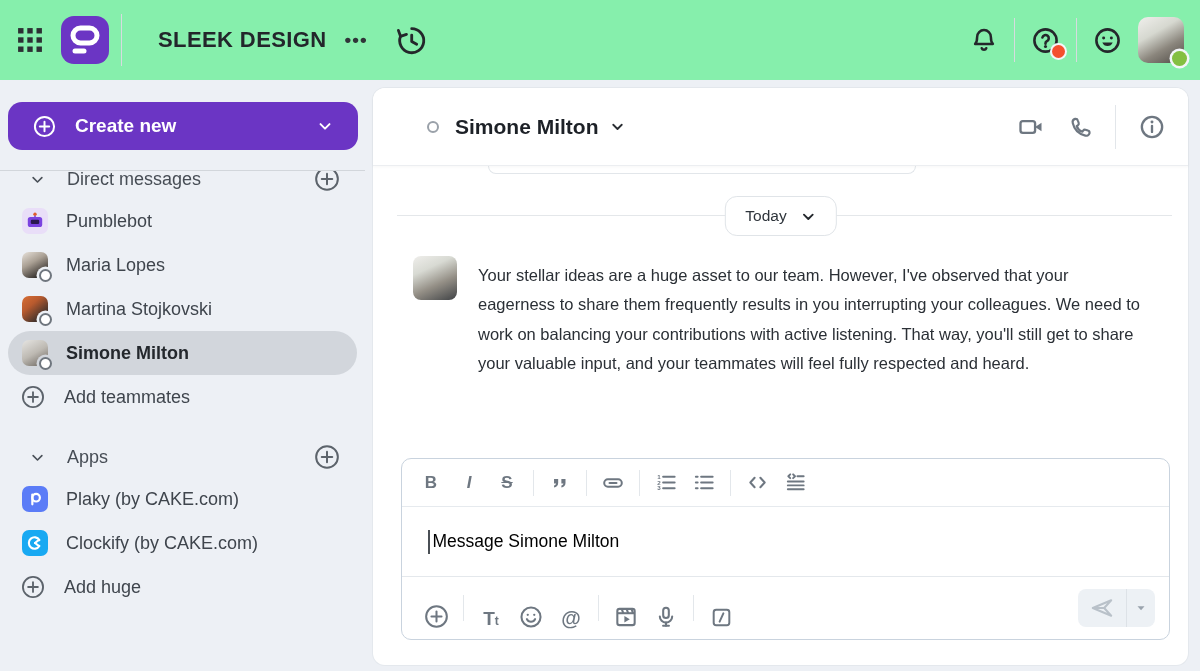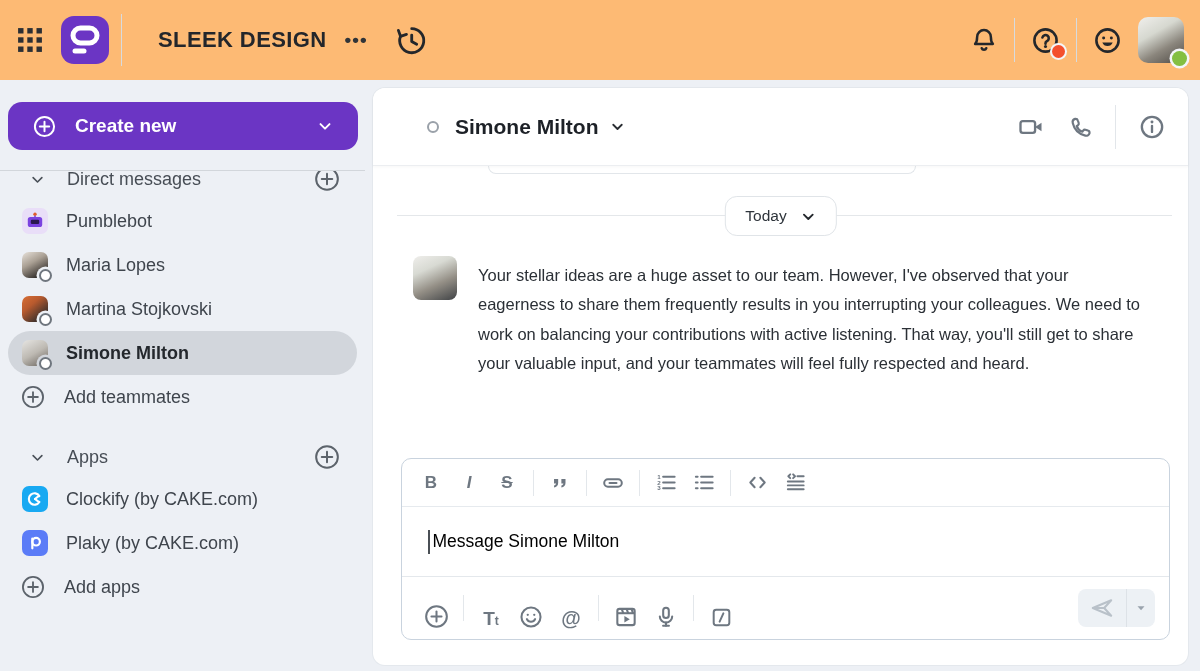--- a/index.html
+++ b/index.html
@@ -7,21 +7,21 @@
   body {
     position:relative; overflow:hidden;
     background:#edf0f5;
     font-family:"Liberation Sans", sans-serif;
     color:#2b3036;
   }
   svg { display:block; }
   .ico { color:#6e7781; }
 
   
-  .topbar { position:absolute; left:0; top:0; width:1200px; height:80px; background:#fdba74; }
+  .topbar { position:absolute; left:0; top:0; width:1200px; height:80px; background:#86efac; }
   .tb-left { position:absolute; left:16px; top:0; height:80px; display:flex; align-items:center; }
   .grid-btn { width:28px; height:28px; display:flex; align-items:center; justify-content:center; color:#2c2f33; cursor:pointer; }
   .pumble-logo { width:48px; height:48px; border-radius:13px; background:#6b35c4; margin-left:17px; display:flex; align-items:center; justify-content:center; }
   .tb-div { width:1px; height:52px; background:#d7dbdf; margin-left:12px; }
   .ws-name { margin-left:36px; font-size:22px; font-weight:bold; letter-spacing:.4px; color:#23262b; }
   .more-dots { margin-left:18px; font-size:19px; font-weight:bold; letter-spacing:1px; color:#303438; cursor:pointer; }
   .history-btn { margin-left:26px; color:#24272b; cursor:pointer; }
   .searchbox { position:absolute; left:478px; top:15px; width:447px; height:49px; border:1.5px solid #c7d0da; border-radius:10px; background:#f9fbfd; display:flex; align-items:center; padding:0 16px; }
   .searchbox input { border:none; outline:none; background:transparent; font-size:17px; margin-left:14px; width:360px; color:#3c4249; font-family:"Liberation Sans",sans-serif; }
   .searchbox input::placeholder { color:#7d858f; opacity:1; }
@@ -242,47 +242,47 @@
           </svg>
         <span class="label">Apps</span>
         <svg class="plus" width="28" height="28" viewBox="0 0 24 24" fill="none" stroke="currentColor" stroke-width="1.7" stroke-linecap="round">
           <circle cx="12" cy="12" r="9.3"></circle>
             <line x1="12" y1="7.5" x2="12" y2="16.5"></line>
             <line x1="7.5" y1="12" x2="16.5" y2="12"></line>
         </svg>
       </div>
 
       <div class="sb-row">
+        <span class="sb-avatar av-plaky">
+          <svg width="22" height="22" viewBox="0 0 24 24" fill="none" stroke="#fff" stroke-width="2.4" stroke-linecap="round">
+            <circle cx="13.2" cy="10.6" r="4.1"></circle>
+            <line x1="9.1" y1="7.2" x2="9.1" y2="17.8"></line>
+          </svg>
+        </span>
+        <span>Plaky (by CAKE.com)</span>
+      </div>
+
+      <div class="sb-row">
         <span class="sb-avatar av-clockify">
           <svg width="22" height="22" viewBox="0 0 24 24" fill="none" stroke="#fff" stroke-width="2.3" stroke-linecap="round">
             <path d="M16.8 8.8 A6.2 6.2 0 1 0 16.8 15.2"></path>
             <line x1="12" y1="12" x2="16.2" y2="8.6"></line>
             <line x1="12" y1="12" x2="15.4" y2="14.6"></line>
           </svg>
         </span>
         <span>Clockify (by CAKE.com)</span>
       </div>
 
-      <div class="sb-row">
-        <span class="sb-avatar av-plaky">
-          <svg width="22" height="22" viewBox="0 0 24 24" fill="none" stroke="#fff" stroke-width="2.4" stroke-linecap="round">
-            <circle cx="13.2" cy="10.6" r="4.1"></circle>
-            <line x1="9.1" y1="7.2" x2="9.1" y2="17.8"></line>
-          </svg>
-        </span>
-        <span>Plaky (by CAKE.com)</span>
-      </div>
-
       <div class="sb-row plain-plus-row">
         <svg width="26" height="26" viewBox="0 0 24 24" fill="none" stroke="#5c636b" stroke-width="1.7" stroke-linecap="round" style="margin-left:-2px;">
           <circle cx="12" cy="12" r="9.3"></circle>
             <line x1="12" y1="7.5" x2="12" y2="16.5"></line>
             <line x1="7.5" y1="12" x2="16.5" y2="12"></line>
         </svg>
-        <span>Add apps</span>
+        <span>Add huge</span>
       </div>
     </div>
   </div>
 </div>
 
 <div class="main-card">
 
   <div class="chat-header">
     <span class="presence-ring"></span>
     <span class="chat-title">Simone Milton</span>

